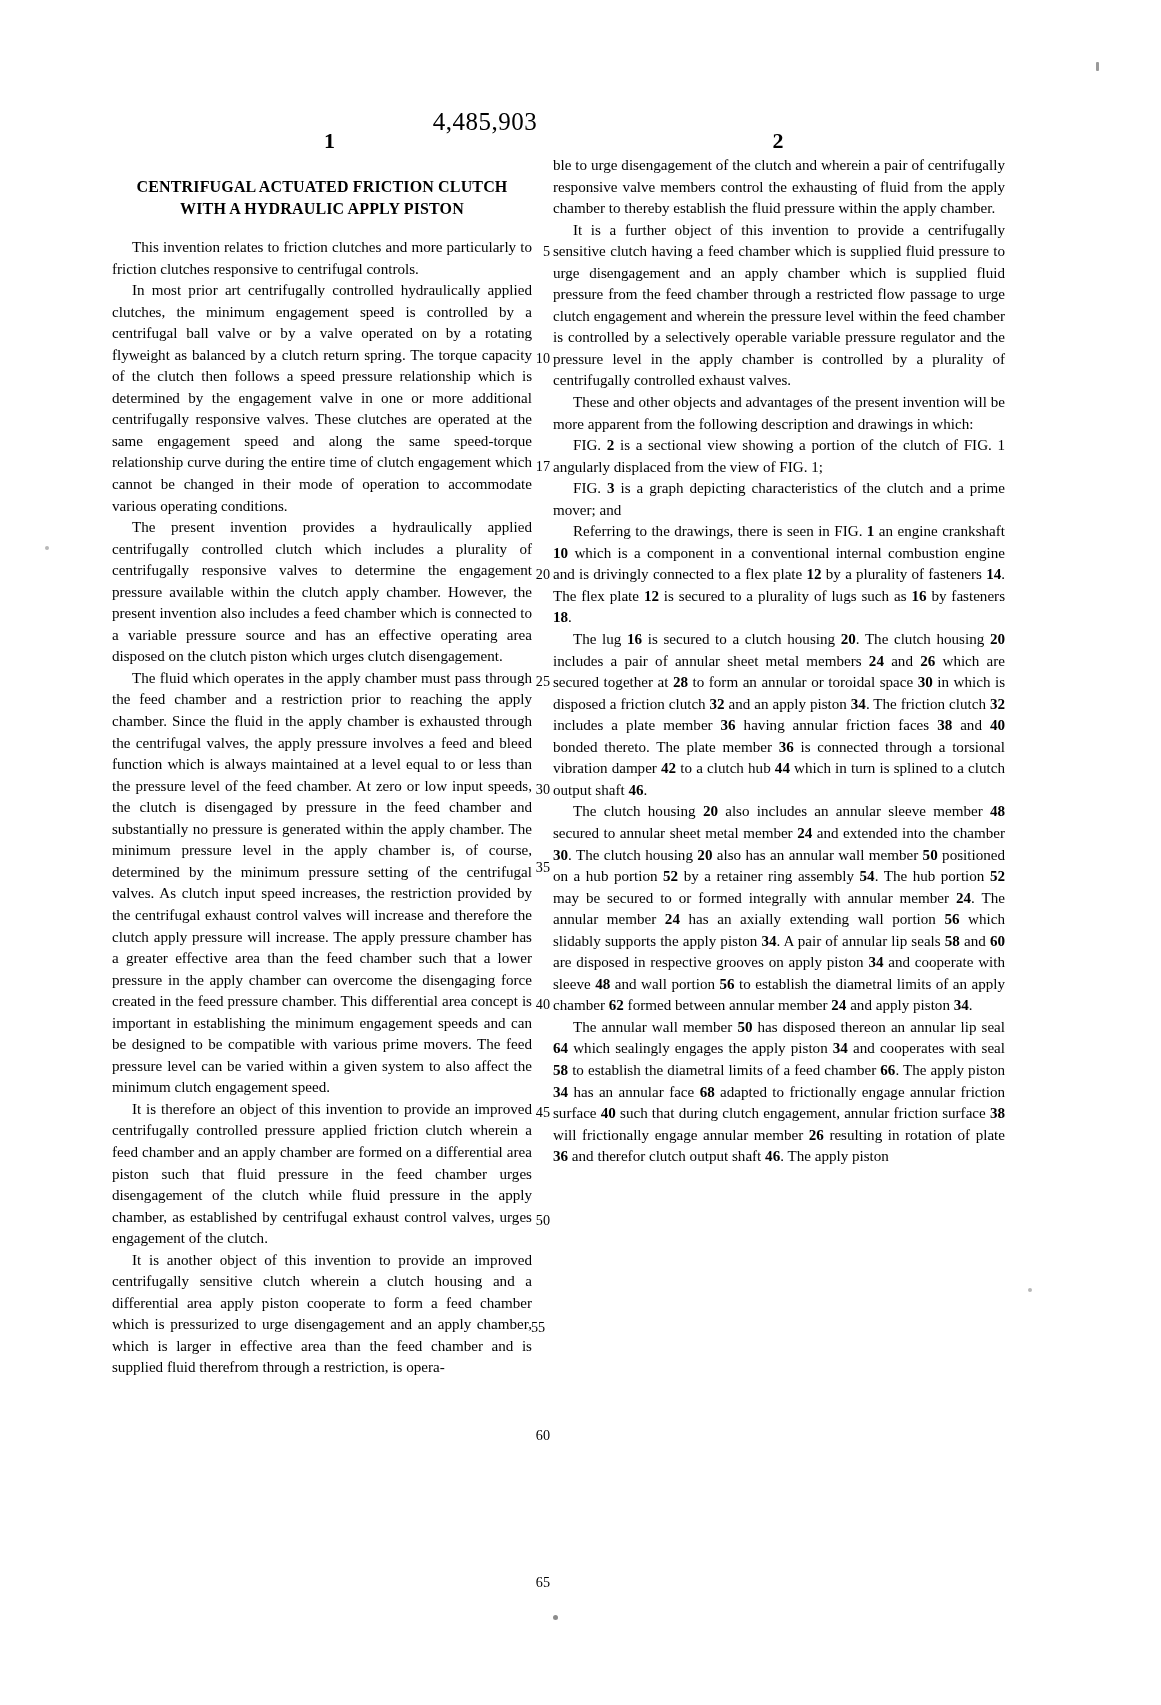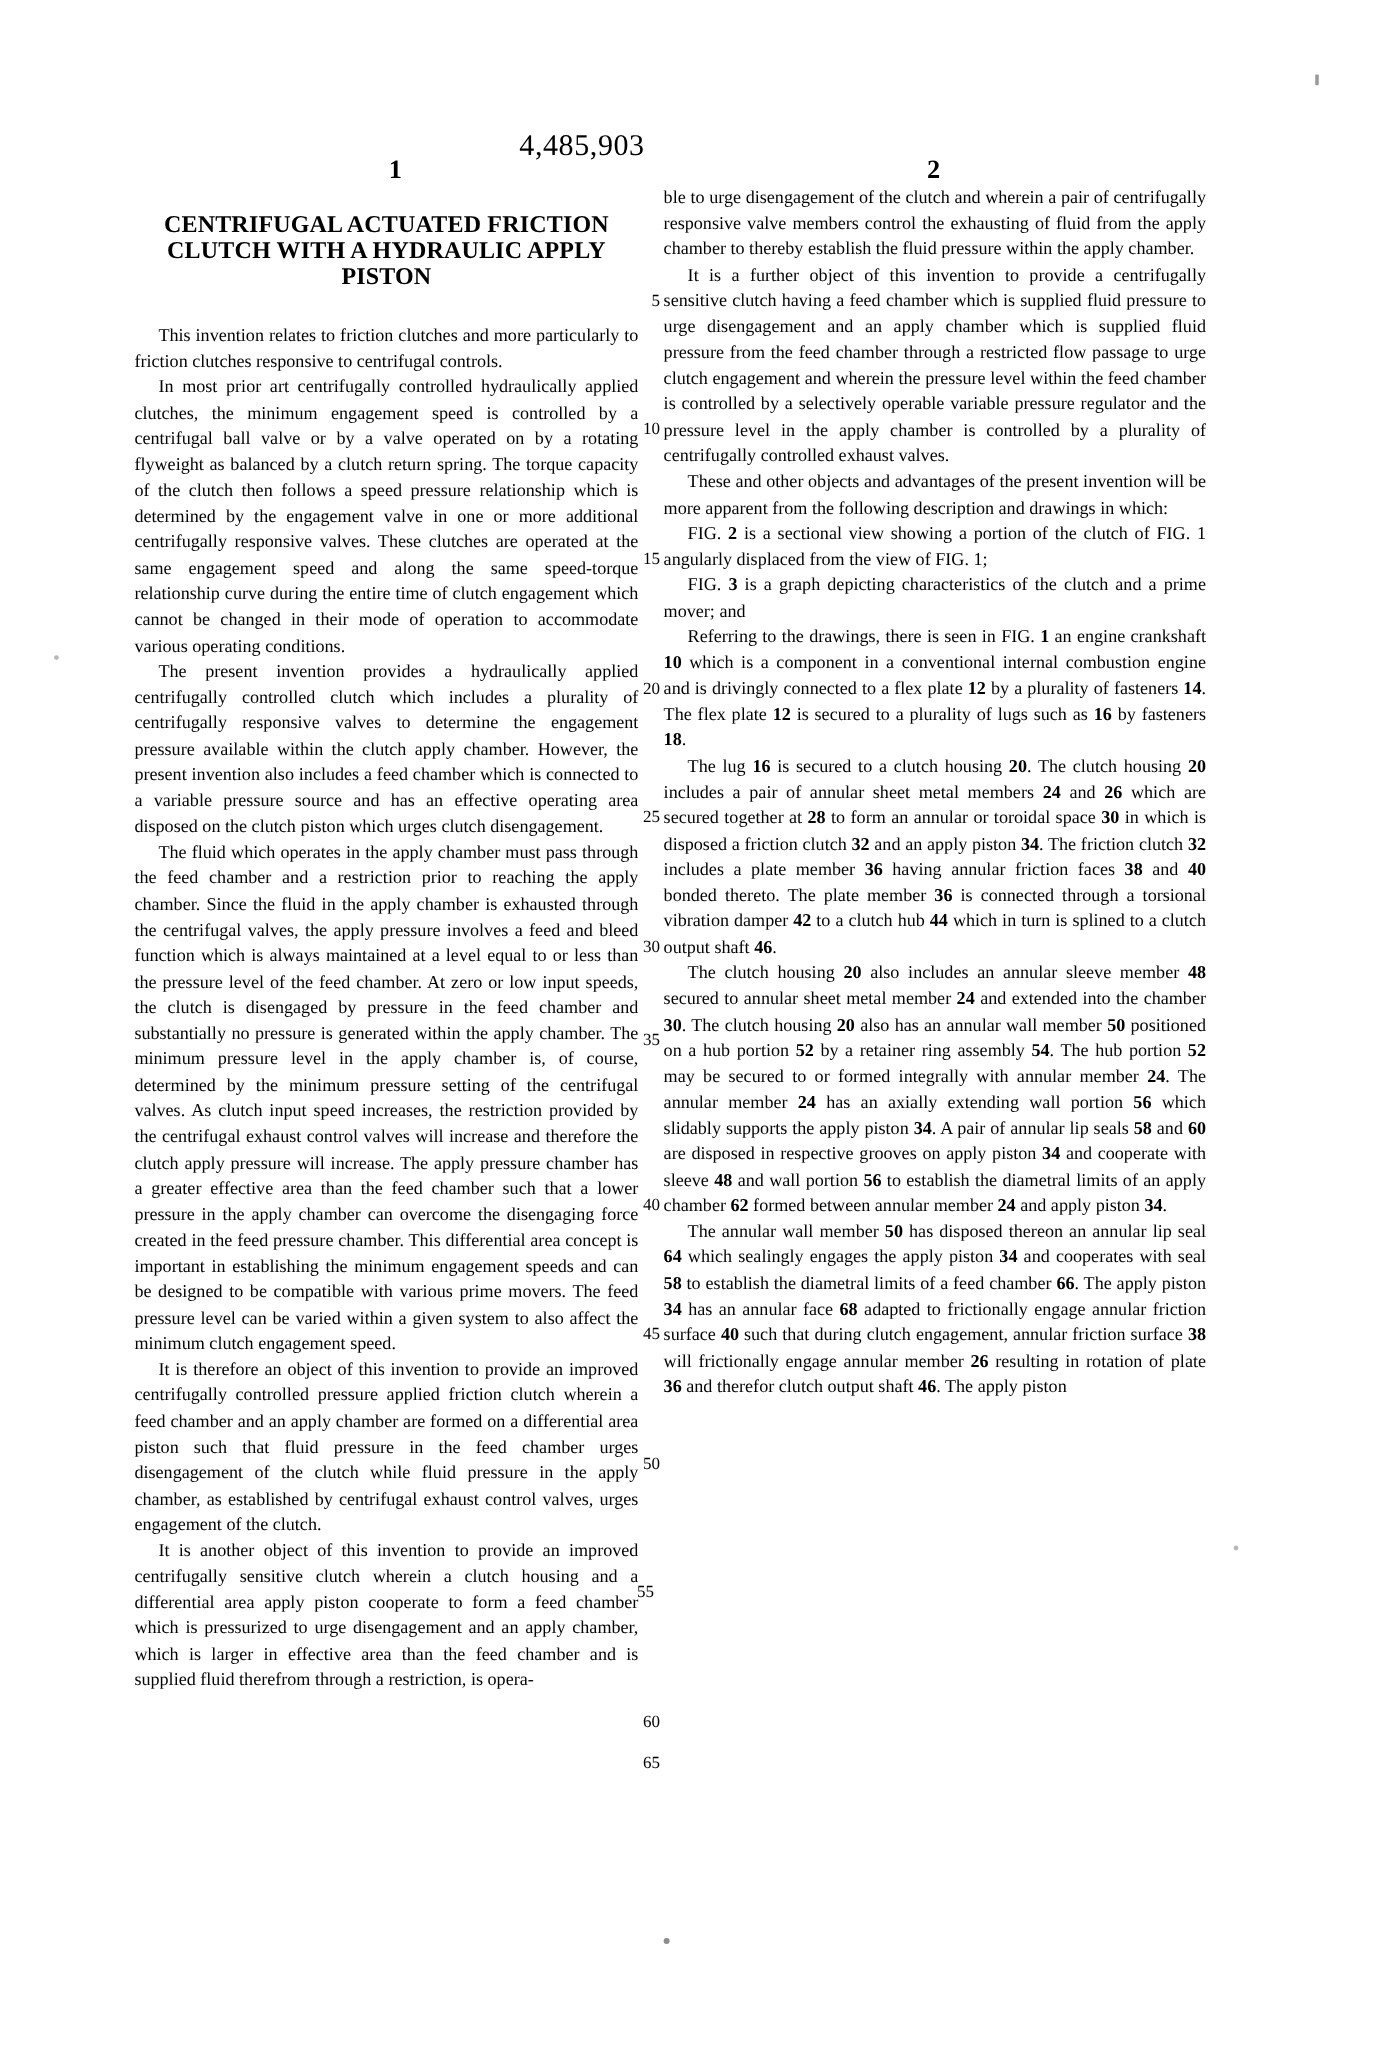--- a/index.html
+++ b/index.html
@@ -70,24 +70,24 @@
   }
   .col-right {
     left: 553px;
     width: 452px;
     top: 155px;
   }
 
   .title {
     text-align: center;
     font-weight: bold;
-    font-size: 20px;
+    font-size: 16px;
     line-height: 22px;
     letter-spacing: 0.15px;
-    margin: 0 0 28px 0;
+    margin: 0 0 17px 0;
     padding: 0 4px;
   }
 
   p.para {
     margin: 0;
     text-indent: 20px;
   }
   p.noindent {
     margin: 0;
     text-indent: 0;
@@ -128,31 +128,31 @@
   <div class="speck" style="left:1028px; top:1288px; width:4px; height:4px;"></div>
   <div class="speck" style="left:553px; top:1615px; width:5px; height:5px; background:#8c8c8c;"></div>
 
   <div class="patent-number">4,485,903</div>
   <div class="col-number-left">1</div>
   <div class="col-number-right">2</div>
 
   <div class="gutter">
     <div style="top:65px;">5</div>
     <div style="top:172px;">10</div>
-    <div style="top:280px;">15</div>
+    <div style="top:280px;">17</div>
     <div style="top:388px;">20</div>
     <div style="top:495px;">25</div>
     <div style="top:603px;">30</div>
     <div style="top:681px;font-family:Liberation Serif, serif;">35</div>
     <div style="top:818px;">40</div>
     <div style="top:926px;">45</div>
     <div style="top:1034px;">50</div>
     <div style="top:1141px;text-align:center;">55</div>
     <div style="top:1249px;">60</div>
-    <div style="top:1283px;">65</div>
+    <div style="top:1396px;">65</div>
   </div>
 
   <div class="column col-left">
     <div class="title">CENTRIFUGAL ACTUATED FRICTION CLUTCH WITH A HYDRAULIC APPLY PISTON</div>
     <p class="para">This invention relates to friction clutches and more particularly to friction clutches responsive to centrifugal controls.</p>
     <p class="para">In most prior art centrifugally controlled hydraulically applied clutches, the minimum engagement speed is controlled by a centrifugal ball valve or by a valve operated on by a rotating flyweight as balanced by a clutch return spring. The torque capacity of the clutch then follows a speed pressure relationship which is determined by the engagement valve in one or more additional centrifugally responsive valves. These clutches are operated at the same engagement speed and along the same speed-torque relationship curve during the entire time of clutch engagement which cannot be changed in their mode of operation to accommodate various operating conditions.</p>
     <p class="para">The present invention provides a hydraulically applied centrifugally controlled clutch which includes a plurality of centrifugally responsive valves to determine the engagement pressure available within the clutch apply chamber. However, the present invention also includes a feed chamber which is connected to a variable pressure source and has an effective operating area disposed on the clutch piston which urges clutch disengagement.</p>
     <p class="para">The fluid which operates in the apply chamber must pass through the feed chamber and a restriction prior to reaching the apply chamber. Since the fluid in the apply chamber is exhausted through the centrifugal valves, the apply pressure involves a feed and bleed function which is always maintained at a level equal to or less than the pressure level of the feed chamber. At zero or low input speeds, the clutch is disengaged by pressure in the feed chamber and substantially no pressure is generated within the apply chamber. The minimum pressure level in the apply chamber is, of course, determined by the minimum pressure setting of the centrifugal valves. As clutch input speed increases, the restriction provided by the centrifugal exhaust control valves will increase and therefore the clutch apply pressure will increase. The apply pressure chamber has a greater effective area than the feed chamber such that a lower pressure in the apply chamber can overcome the disengaging force created in the feed pressure chamber. This differential area concept is important in establishing the minimum engagement speeds and can be designed to be compatible with various prime movers. The feed pressure level can be varied within a given system to also affect the minimum clutch engagement speed.</p>
     <p class="para">It is therefore an object of this invention to provide an improved centrifugally controlled pressure applied friction clutch wherein a feed chamber and an apply chamber are formed on a differential area piston such that fluid pressure in the feed chamber urges disengagement of the clutch while fluid pressure in the apply chamber, as established by centrifugal exhaust control valves, urges engagement of the clutch.</p>
     <p class="para">It is another object of this invention to provide an improved centrifugally sensitive clutch wherein a clutch housing and a differential area apply piston cooperate to form a feed chamber which is pressurized to urge disengagement and an apply chamber, which is larger in effective area than the feed chamber and is supplied fluid therefrom through a restriction, is opera-</p>

